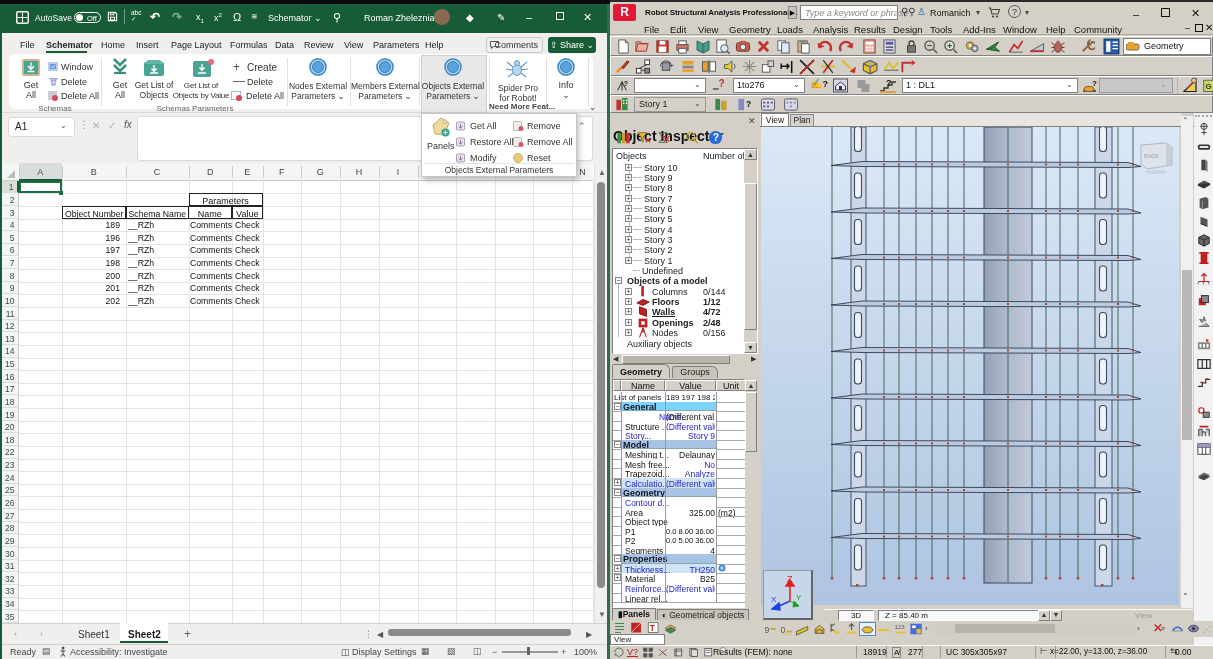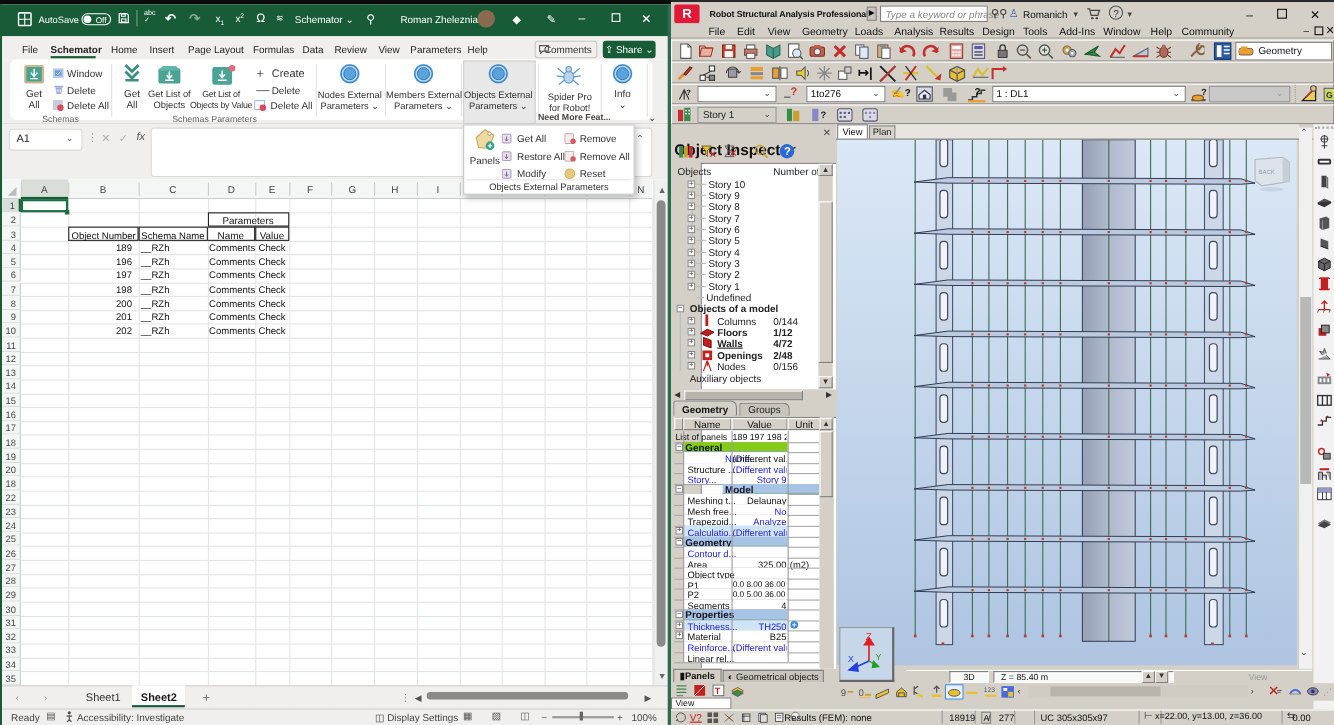--- a/index.html
+++ b/index.html
@@ -1,20 +1,20 @@
 <!DOCTYPE html>
 <html><head><meta charset="utf-8">
 <style>
 *{margin:0;padding:0;box-sizing:border-box;}
 html,body{width:1213px;height:659px;overflow:hidden;}
 body{font-family:"Liberation Sans",sans-serif;position:relative;background:#000;}
 .abs{position:absolute;white-space:nowrap;}
 .xl{position:absolute;left:0;top:0;width:610px;height:659px;background:#fff;}
 .rb{position:absolute;left:610px;top:0;width:603px;height:659px;background:#d4d0c8;font-size:11px;}
-.ins{border:1px solid;border-color:#808080 #fff #fff #808080;margin-left:25px;}
+.ins{border:1px solid;border-color:#808080 #fff #fff #808080;}
 .out{border:1px solid;border-color:#fff #808080 #808080 #fff;}
 </style></head><body>
 
 <div class="xl">
 <div class="abs" style="left:0;top:0;width:610px;height:4px;background:#0a0a0a;"></div>
 <div class="abs" style="left:0;top:4px;width:610px;height:29px;background:#185c37;"></div>
 <div class="abs" style="left:0;top:4px;width:2px;height:655px;background:#185c37;"></div>
 <svg class="abs" style="left:16px;top:11px" width="13" height="13">
       <rect x="0" y="0" width="13" height="13" rx="2" fill="#fff" opacity="0.95"></rect>
       <rect x="1.5" y="1.5" width="10" height="10" fill="#185c37"></rect>
@@ -811,36 +811,36 @@
 <div class="abs" style="left:2px;top:364px;width:58px;height:14px;background:#d4d0c8;border:1px solid #808080;border-bottom:none;border-radius:2px 6px 0 0;font-size:9px;font-weight:bold;color:#111;text-align:center;padding-top:2px;">Geometry</div>
 <div class="abs" style="left:62px;top:366px;width:46px;height:12px;background:#c8c4bc;border:1px solid #808080;border-bottom:none;border-radius:2px 6px 0 0;font-size:9px;color:#222;text-align:center;">Groups</div>
 <div class="abs ins" style="left:2px;top:379px;width:133px;height:229px;background:#fff;"></div>
 <div class="abs out" style="left:11px;top:380px;width:44px;height:11px;background:#d4d0c8;font-size:9px;color:#111;text-align:center;">Name</div>
 <div class="abs out" style="left:55px;top:380px;width:51px;height:11px;background:#d4d0c8;font-size:9px;color:#111;text-align:center;">Value</div>
 <div class="abs out" style="left:106px;top:380px;width:30px;height:11px;background:#d4d0c8;font-size:9px;color:#111;text-align:center;">Unit</div>
 <div class="abs out" style="left:3px;top:380px;width:8px;height:11px;background:#d4d0c8;"></div>
 <div class="abs" style="left:4px;top:393.0px;font-size:8px;color:#111;">List of panels</div>
 <div class="abs" style="left:56px;top:393.0px;width:49px;overflow:hidden;font-size:8px;color:#111;">189 197 198 200 2...</div>
 <div class="abs" style="left:3px;top:401.6px;width:132px;height:1px;background:#a8a8a8;"></div>
-<div class="abs" style="left:11px;top:401.6px;width:95px;height:9.55px;background:#84cc16;border-bottom:1px solid #8aa;font-size:9px;font-weight:bold;color:#112;padding-left:2px;">General</div>
+<div class="abs" style="left:11px;top:401.6px;width:95px;height:9.55px;background:#7dd3fc;border-bottom:1px solid #8aa;font-size:9px;font-weight:bold;color:#112;padding-left:2px;">General</div>
 <div class="abs" style="left:4px;top:402.6px;width:7px;height:7px;border:1px solid #888;background:#fff;font-size:7px;line-height:5px;text-align:center;color:#333;">−</div>
 <div class="abs" style="left:3px;top:411.1px;width:132px;height:1px;background:#a8a8a8;"></div>
 <div class="abs" style="left:11px;top:411.1px;width:95px;height:9.55px;background:#fff;"></div>
 <div class="abs" style="left:15px;top:412.1px;font-size:8.5px;color:#2222cc;padding-left:34px;">Name...</div>
 <div class="abs" style="left:56px;top:412.1px;width:49px;overflow:hidden;text-align:left;font-size:8.5px;color:#111;">(Different val...</div>
 <div class="abs" style="left:3px;top:420.7px;width:132px;height:1px;background:#a8a8a8;"></div>
 <div class="abs" style="left:11px;top:420.7px;width:95px;height:9.55px;background:#fff;"></div>
 <div class="abs" style="left:15px;top:421.7px;font-size:8.5px;color:#111;">Structure ...</div>
 <div class="abs" style="left:56px;top:421.7px;width:49px;overflow:hidden;text-align:left;font-size:8.5px;color:#2222cc;">(Different values</div>
 <div class="abs" style="left:3px;top:430.2px;width:132px;height:1px;background:#a8a8a8;"></div>
 <div class="abs" style="left:11px;top:430.2px;width:95px;height:9.55px;background:#fff;"></div>
 <div class="abs" style="left:15px;top:431.2px;font-size:8.5px;color:#2222cc;">Story...</div>
 <div class="abs" style="left:55px;top:431.2px;width:50px;text-align:right;font-size:8.5px;color:#2222cc;">Story 9</div>
 <div class="abs" style="left:3px;top:439.8px;width:132px;height:1px;background:#a8a8a8;"></div>
-<div class="abs" style="left:11px;top:439.8px;width:95px;height:9.55px;background:#a8c4e4;border-bottom:1px solid #8aa;font-size:9px;font-weight:bold;color:#112;padding-left:2px;margin-left:36px;">Model</div>
+<div class="abs" style="left:11px;top:439.8px;width:95px;height:9.55px;background:#a8c4e4;border-bottom:1px solid #8aa;font-size:9px;font-weight:bold;color:#112;padding-left:2px;">Model</div>
 <div class="abs" style="left:4px;top:440.8px;width:7px;height:7px;border:1px solid #888;background:#fff;font-size:7px;line-height:5px;text-align:center;color:#333;">−</div>
 <div class="abs" style="left:3px;top:449.3px;width:132px;height:1px;background:#a8a8a8;"></div>
 <div class="abs" style="left:11px;top:449.3px;width:95px;height:9.55px;background:#fff;"></div>
 <div class="abs" style="left:15px;top:450.3px;font-size:8.5px;color:#111;">Meshing t...</div>
 <div class="abs" style="left:55px;top:450.3px;width:50px;text-align:right;font-size:8.5px;color:#111;">Delaunay</div>
 <div class="abs" style="left:3px;top:458.9px;width:132px;height:1px;background:#a8a8a8;"></div>
 <div class="abs" style="left:11px;top:458.9px;width:95px;height:9.55px;background:#fff;"></div>
 <div class="abs" style="left:15px;top:459.9px;font-size:8.5px;color:#111;">Mesh free...</div>
 <div class="abs" style="left:55px;top:459.9px;width:50px;text-align:right;font-size:8.5px;color:#2222cc;">No</div>
 <div class="abs" style="left:3px;top:468.4px;width:132px;height:1px;background:#a8a8a8;"></div>

